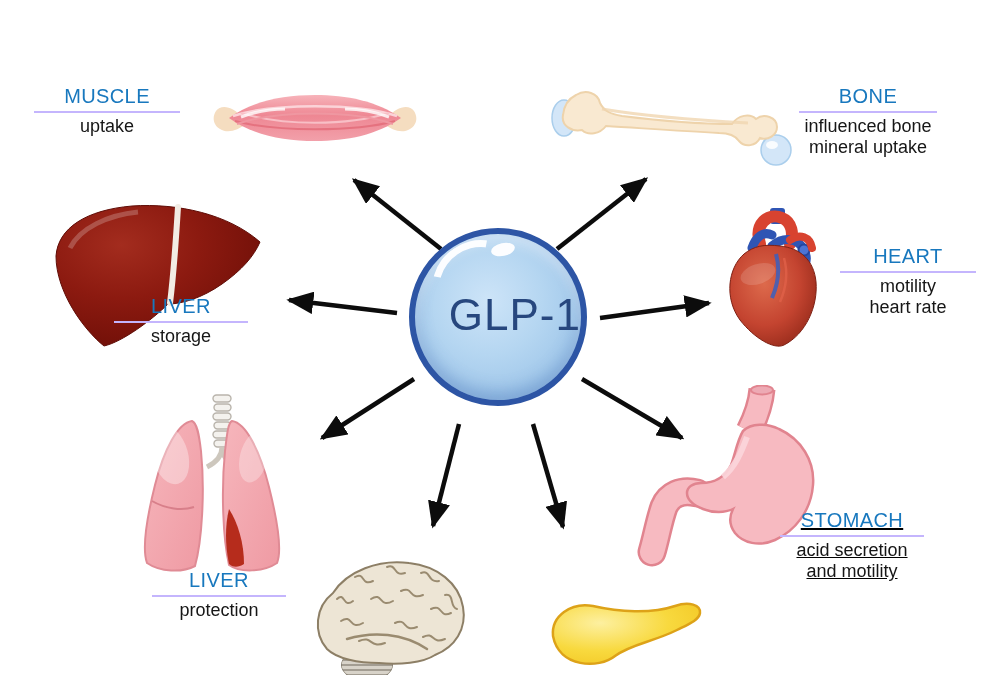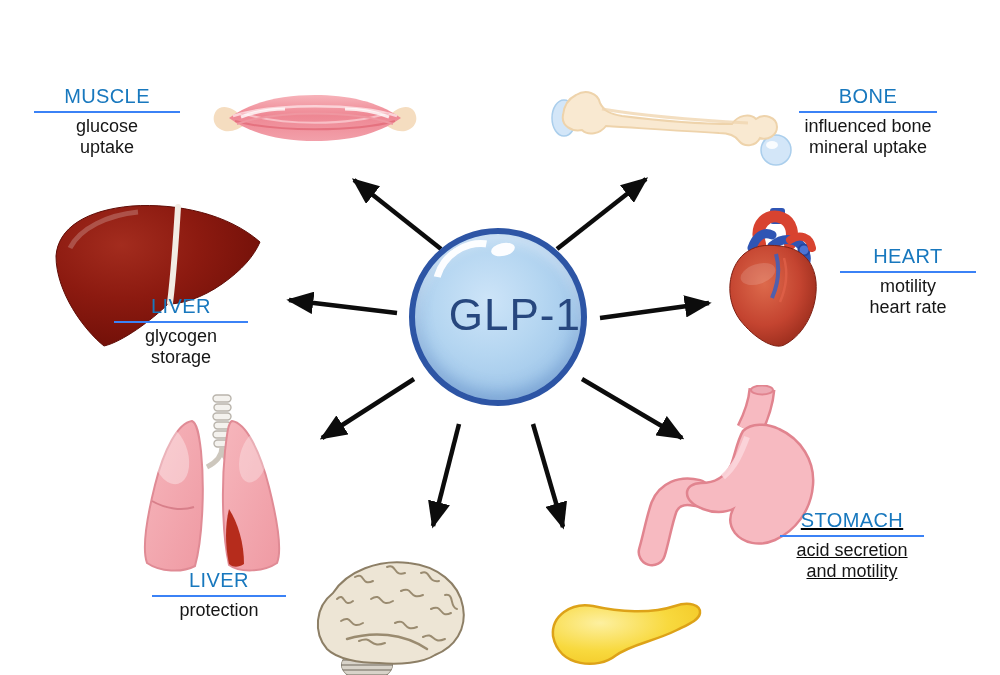--- a/index.html
+++ b/index.html
@@ -26,21 +26,21 @@
     transform:rotate(-34deg);
   }
   .hub-gloss-dot{
     position:absolute;left:76px;top:9px;width:24px;height:13px;border-radius:50%;
     background:rgba(255,255,255,.95);transform:rotate(-12deg);
   }
   .organ{position:absolute;}
   .label{position:absolute;text-align:center;}
   .label-title{
     font-size:20px;color:#1878be;letter-spacing:.4px;
-    border-bottom:2px solid #3b82f6;padding-bottom:3px;margin-bottom:3px;
+    border-bottom:2px solid #c4b5fd;padding-bottom:3px;margin-bottom:3px;
   }
   .label-line{font-size:18px;color:#161616;line-height:1.18;}
 </style>
 </head>
 <body>
 
 <div class="canvas">
 
   <svg class="arrow-layer" viewBox="0 0 1000 675">
     <defs>
@@ -204,21 +204,20 @@
     <path d="M118,46 C126,38 142,38 154,44 C176,54 190,76 188,100 C186,126 170,146 150,155
              C134,162 118,158 110,148 C104,140 104,132 108,124 C100,128 88,128 78,124
              C68,120 62,114 62,108 C62,102 68,98 76,98 C90,98 100,92 106,80
              C110,70 112,56 118,46 Z" fill="#f7bac1" stroke="#e1848f" stroke-width="2.5"></path>
     <ellipse cx="137" cy="5" rx="11" ry="4.5" fill="#edaab4" stroke="#e1848f" stroke-width="2"></ellipse>
     <path d="M122,52 C116,68 110,82 98,92" stroke="#fbd6db" stroke-width="6" fill="none" opacity=".9"></path>
   </svg>
 
   <div class="label" style="left:34px;top:85px;width:146px;">
     <div class="label-title">MUSCLE</div>
-    <div class="label-line">glucose</div>
     <div class="label-line">uptake</div>
   </div>
 
   <div class="label" style="left:799px;top:85px;width:138px;">
     <div class="label-title">BONE</div>
     <div class="label-line">influenced bone</div>
     <div class="label-line">mineral uptake</div>
   </div>
 
   <div class="label" style="left:840px;top:245px;width:136px;">
@@ -228,21 +227,20 @@
   </div>
 
   <div class="label" style="left:780px;top:509px;width:144px;text-decoration:underline;">
     <div class="label-title">STOMACH</div>
     <div class="label-line">acid secretion</div>
     <div class="label-line">and motility</div>
   </div>
 
   <div class="label" style="left:114px;top:295px;width:134px;">
     <div class="label-title">LIVER</div>
-    <div class="label-line">glycogen</div>
     <div class="label-line">storage</div>
   </div>
 
   <div class="label" style="left:152px;top:569px;width:134px;">
     <div class="label-title">LIVER</div>
     <div class="label-line">protection</div>
   </div>
 
 </div>
 

